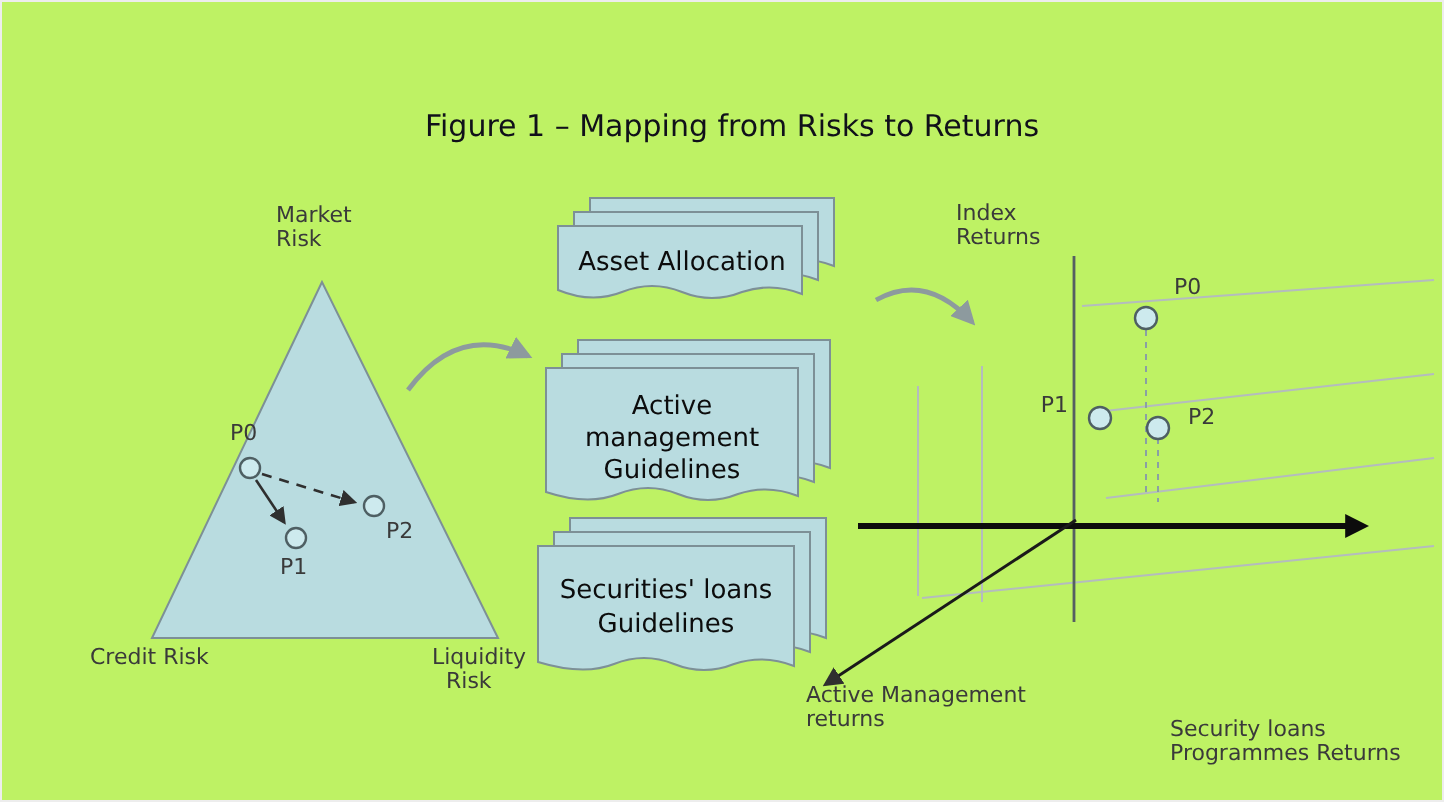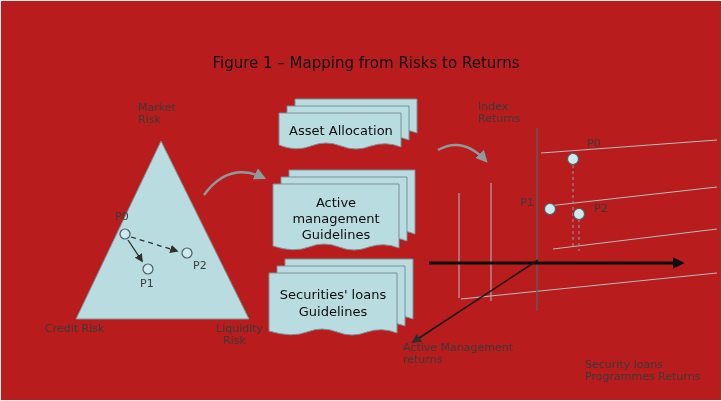--- a/index.html
+++ b/index.html
@@ -1,19 +1,19 @@
 <!DOCTYPE html>
 <html><head>
 <meta charset="utf-8">
 <style>
   * { margin:0; padding:0; box-sizing:border-box; }
   html,body { background:#ffffff; font-family:"DejaVu Sans", sans-serif; }
   .canvas {
     position:relative; width:722px; height:401px;
-    background:#b91c1c; border:1px solid #ededed; overflow:hidden;
+    background:#bef264; border:1px solid #ededed; overflow:hidden;
   }
   svg text { font-family:"DejaVu Sans", sans-serif; }
   .title  { font-size:15px; fill:#10101a; }
   .lbl    { font-size:11px; fill:#3a3a3a; }
   .ptlbl  { font-size:11px; fill:#3a3a3a; }
   .doctxt { font-size:13px; fill:#0c0c0c; }
   .shape  { stroke:#7d9096; stroke-width:1; }
   .pt     { stroke:#4e5f63; stroke-width:1.2; }
   .axis-thin { stroke:#555f62; stroke-width:1.4; fill:none; }
   .grid   { stroke:#b4bcbe; stroke-width:1; fill:none; }

